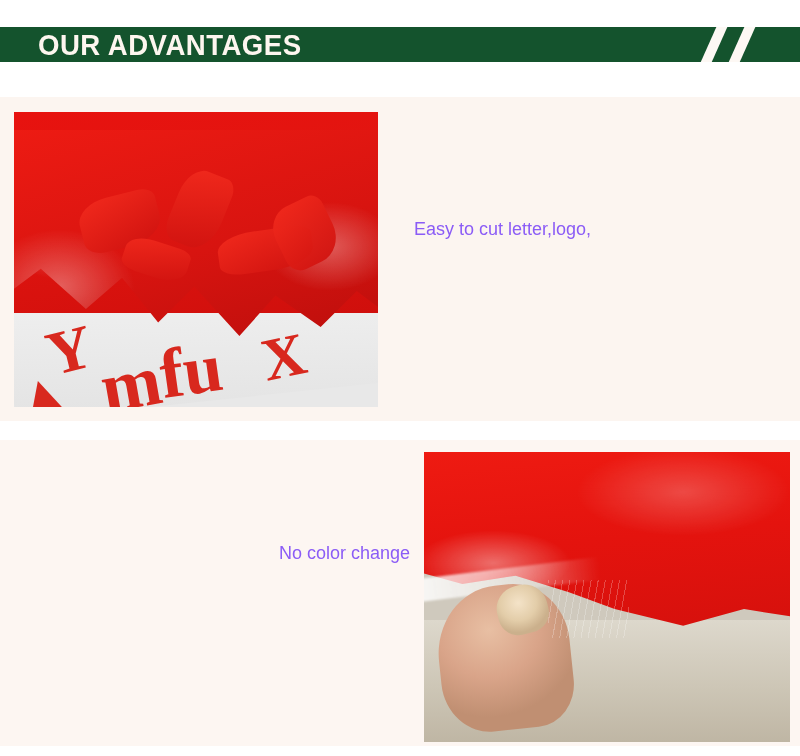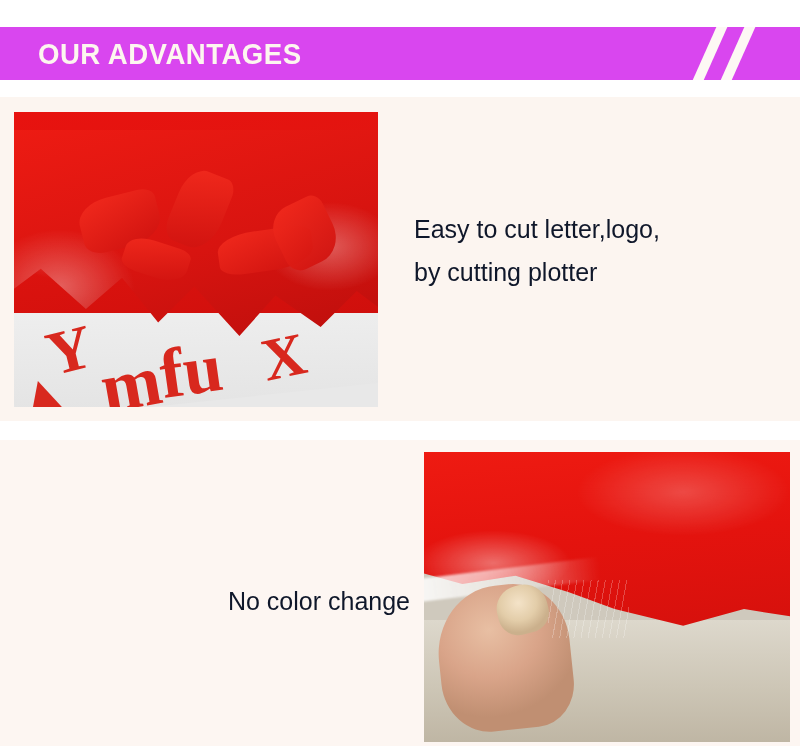--- a/index.html
+++ b/index.html
@@ -14,22 +14,22 @@
     overflow: hidden;
     font-family: "Liberation Sans", sans-serif;
   }
 
   
   .banner {
     position: absolute;
     left: 0;
     top: 27px;
     width: 800px;
-    height: 53px;
-    background: #d946ef;
+    height: 35px;
+    background: #14532d;
     overflow: hidden;
   }
   .banner-title {
     position: absolute;
     left: 38px;
     top: 50%;
     transform: translateY(-50%);
     color: #fdf6ef;
     font-family: "Liberation Sans", sans-serif;
     font-weight: bold;
@@ -127,23 +127,23 @@
   .l4 { left: 68%; top: 73%; font-size: 60px; transform: rotate(-12deg); }
   .l5 { left: 0%; top: 86%; font-size: 56px; transform: rotate(-16deg); }
 
   .panel1-text {
     position: absolute;
     left: 414px;
     top: 208px;
     width: 330px;
   }
   .panel-line {
-    color: #0f172a;
+    color: #8b5cf6;
     font-family: "Liberation Sans", sans-serif;
-    font-size: 25px;
+    font-size: 18px;
     line-height: 43px;
     white-space: nowrap;
   }
 
   
   .panel2-bg {
     position: absolute;
     left: 0;
     top: 440px;
     width: 800px;
@@ -221,21 +221,21 @@
       rgba(0,0,0,0) 1px, rgba(0,0,0,0) 7px);
   }
 
   .panel2-text {
     position: absolute;
     left: 160px;
     top: 532px;
     width: 250px;
     text-align: right;
   }
-  .panel2-text .panel-line { white-space: nowrap; margin-top: 48px; }
+  .panel2-text .panel-line { white-space: nowrap; }
 </style>
 </head>
 <body>
 
 <div class="banner">
   <div class="banner-title">OUR ADVANTAGES</div>
   <div class="slash slash-a"></div>
   <div class="slash slash-b"></div>
 </div>
 
@@ -252,21 +252,20 @@
   <div class="photo1-strip s5"></div>
   <div class="letter l5">▲</div>
   <div class="letter l1">Y</div>
   <div class="letter l2">m</div>
   <div class="letter l3">fu</div>
   <div class="letter l4">X</div>
 </div>
 
 <div class="panel1-text">
   <div class="panel-line">Easy to cut letter,logo,</div>
-  <div class="panel-line">by cutting plotter</div>
 </div>
 
 <div class="panel2-bg"></div>
 
 <div class="panel2-text">
   <div class="panel-line">No color change</div>
 </div>
 
 <div class="photo2">
   <div class="photo2-table"></div>

